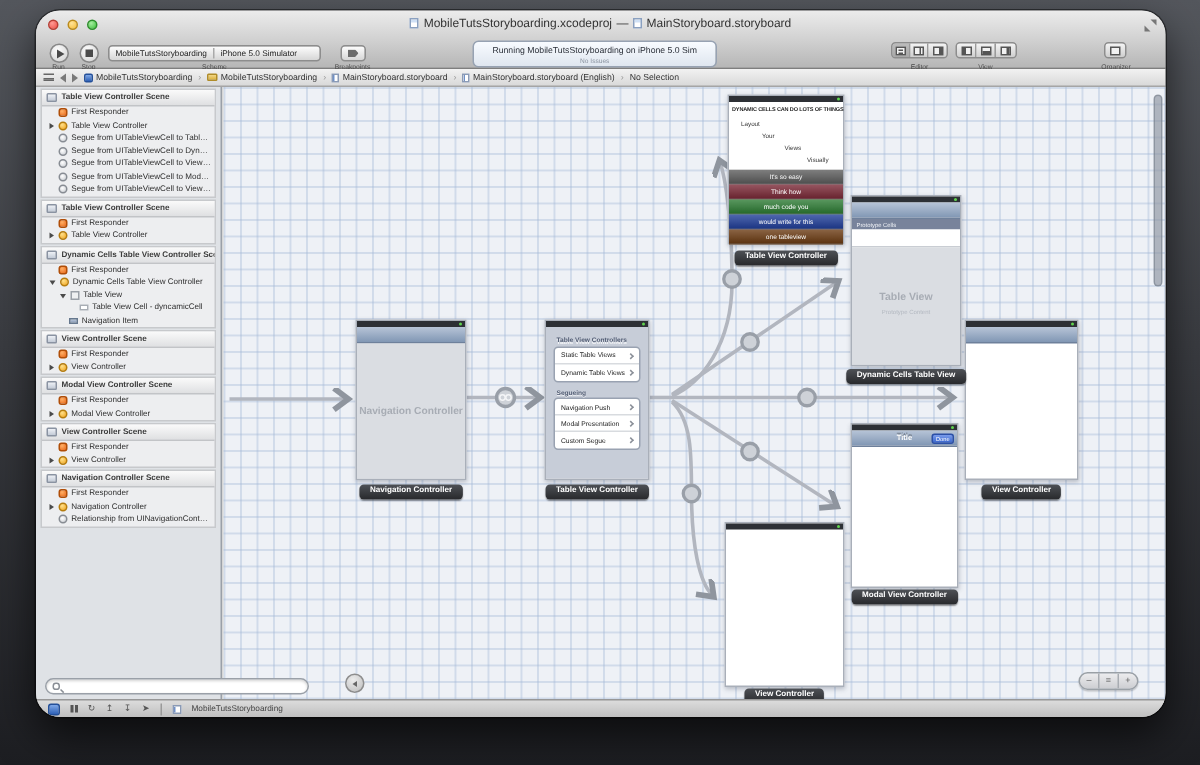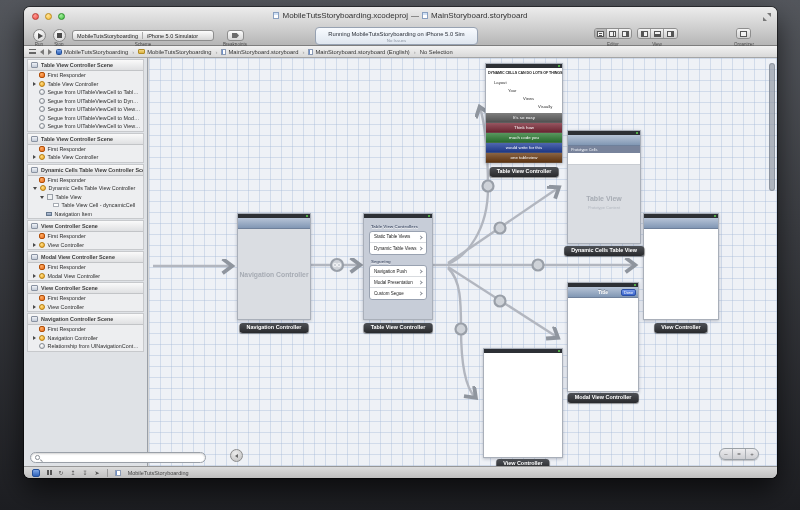--- a/index.html
+++ b/index.html
@@ -3,21 +3,21 @@
 <meta charset="utf-8">
 <style>
   * { margin:0; padding:0; box-sizing:border-box; }
   html,body { width:800px; height:510px; }
   body { font-family:"Liberation Sans", sans-serif; }
 
   #screen { position:relative; width:800px; height:510px; overflow:hidden;
     background:linear-gradient(#54575d 0%, #3a3c41 45%, #1d1e22 100%); }
 
   .window { position:absolute; left:24px; top:7px; width:753px; height:471px;
-    border-radius:6px; overflow:hidden; background:#d6d6d6;
+    border-radius:16px; overflow:hidden; background:#d6d6d6;
     box-shadow:0 12px 28px rgba(0,0,0,.65), 0 0 0 1px rgba(0,0,0,.45); }
 
   
   .chrome { position:absolute; left:0; top:0; width:753px; height:39px;
     background:linear-gradient(#ececec, #cfcfcf 55%, #b6b6b6); border-bottom:1px solid #7e7e7e; }
   .titlebar { position:absolute; left:0; top:0; right:0; height:19px; }
   .tl { position:absolute; top:6px; width:7px; height:7px; border-radius:50%; }
   .tl.c1 { left:8px;  background:radial-gradient(circle at 35% 30%, #ff9a94, #ee5048); border:1px solid #b73d34;}
   .tl.c2 { left:21px; background:radial-gradient(circle at 35% 30%, #ffe39a, #f7bd33); border:1px solid #ba8a1d;}
   .tl.c3 { left:34px; background:radial-gradient(circle at 35% 30%, #a6eda0, #3cc13b); border:1px solid #2c8e2a;}

